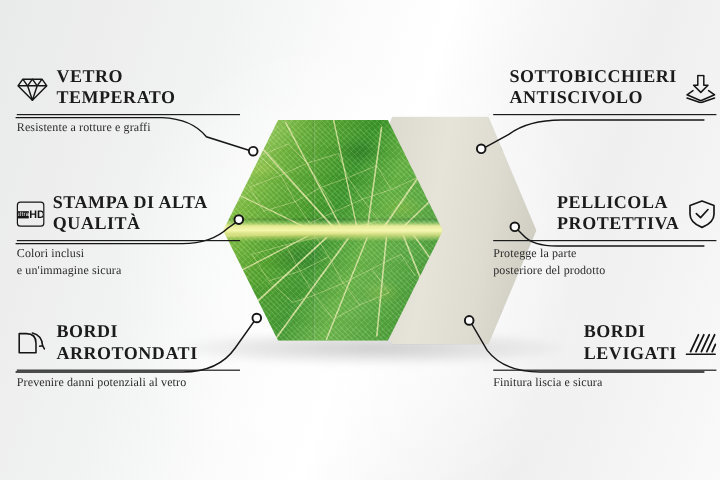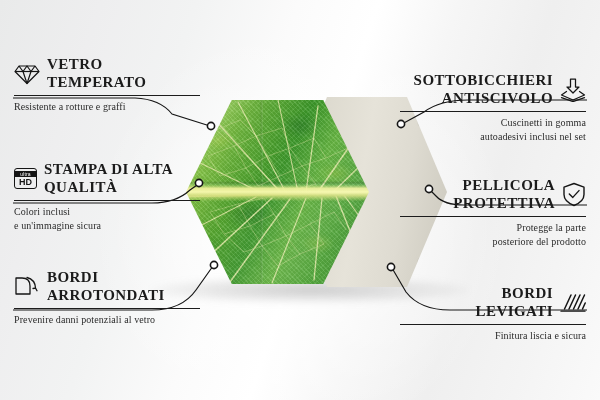--- a/index.html
+++ b/index.html
@@ -108,21 +108,21 @@
     background: radial-gradient(ellipse at 50% 50%, rgba(90,90,90,0.30) 0%, rgba(120,120,120,0.12) 52%, rgba(255,255,255,0) 75%);
     filter: blur(3px);
   }
   
   #leaders { position:absolute; left:0; top:0; width:600px; height:400px; }
   .callout {
     position: absolute;
     width: 186px;
   }
   .callout.left  { left: 14px;  text-align: left; }
-  .callout.right { right: 14px; text-align: right; margin-top: 16px; }
+  .callout.right { right: 3px; text-align: left; }
   .cal-head {
     display: flex;
     align-items: center;
     gap: 7px;
     min-height: 30px;
   }
   .callout.right .cal-head { flex-direction: row-reverse; }
   .cal-title {
     font-size: 15px;
     letter-spacing: .45px;
@@ -143,21 +143,21 @@
     line-height: 1.35;
     color: #2b2b2b;
     letter-spacing: .1px;
   }
   .ico { flex: 0 0 auto; display: block; }
   
   .hdbadge {
     width: 23px; height: 21px;
     border: 1.4px solid #151515;
     border-radius: 3px;
-    display: flex; flex-direction: column;
+    display: flex; flex-direction: row;
     align-items: center; justify-content: center;
     box-sizing: border-box;
     font-family: "Liberation Sans", sans-serif;
     overflow: hidden;
   }
   .hdbadge .u {
     background: #151515; color: #fff;
     font-size: 5px; line-height: 6px;
     width: 100%; text-align: center;
     letter-spacing: .2px;
@@ -325,24 +325,20 @@
           <path d="M6.5 13.5 L1.5 17 L13 22 L24.5 17 L19.5 13.5"></path>
           <path d="M1.5 19.6 L13 23.6 L24.5 19.6"></path>
         </g>
       </svg>
       <div class="cal-title">
         <div>SOTTOBICCHIERI</div>
         <div>ANTISCIVOLO</div>
       </div>
     </div>
     <div class="cal-rule"></div>
-    <div class="cal-sub">
-      <div>Cuscinetti in gomma</div>
-      <div>autoadesivi inclusi nel set</div>
-    </div>
   </div>
 
   <div class="callout right" style="top:161px;">
     <div class="cal-head">
       <svg class="ico" width="24" height="25" viewBox="0 0 24 25">
         <g fill="none" stroke="#151515" stroke-width="1.4" stroke-linejoin="round" stroke-linecap="round">
           <path d="M12 1.5 L22 5.2 L22 12.5 Q22 19.5 12 23.5 Q2 19.5 2 12.5 L2 5.2 Z"></path>
           <path d="M7.3 12 L10.8 15.4 L17 8.6"></path>
         </g>
       </svg>

